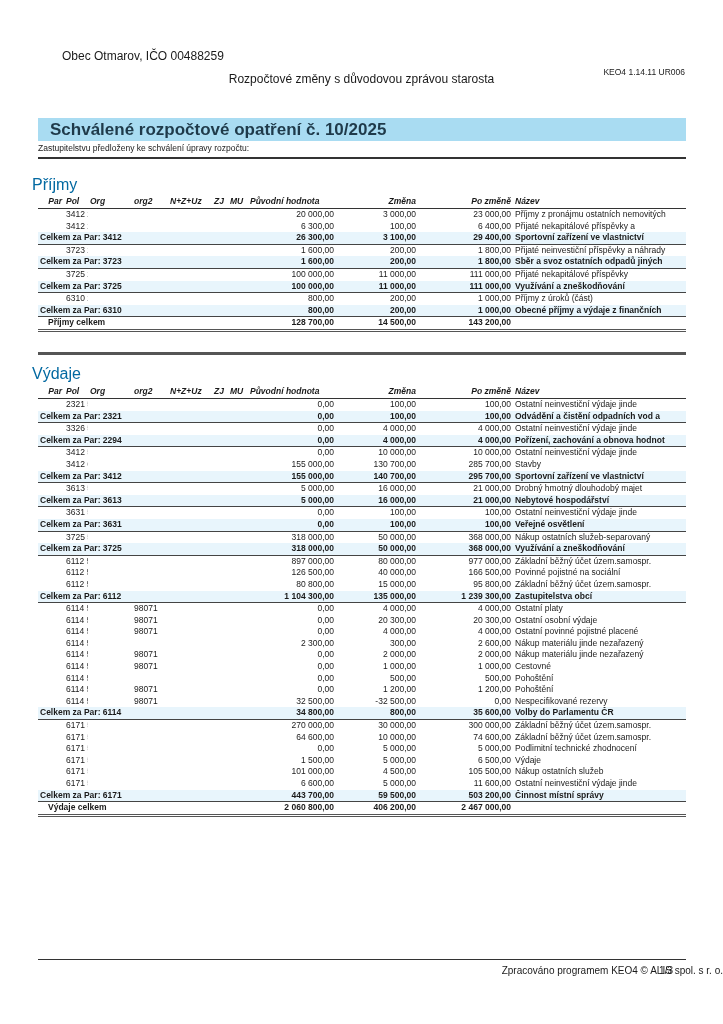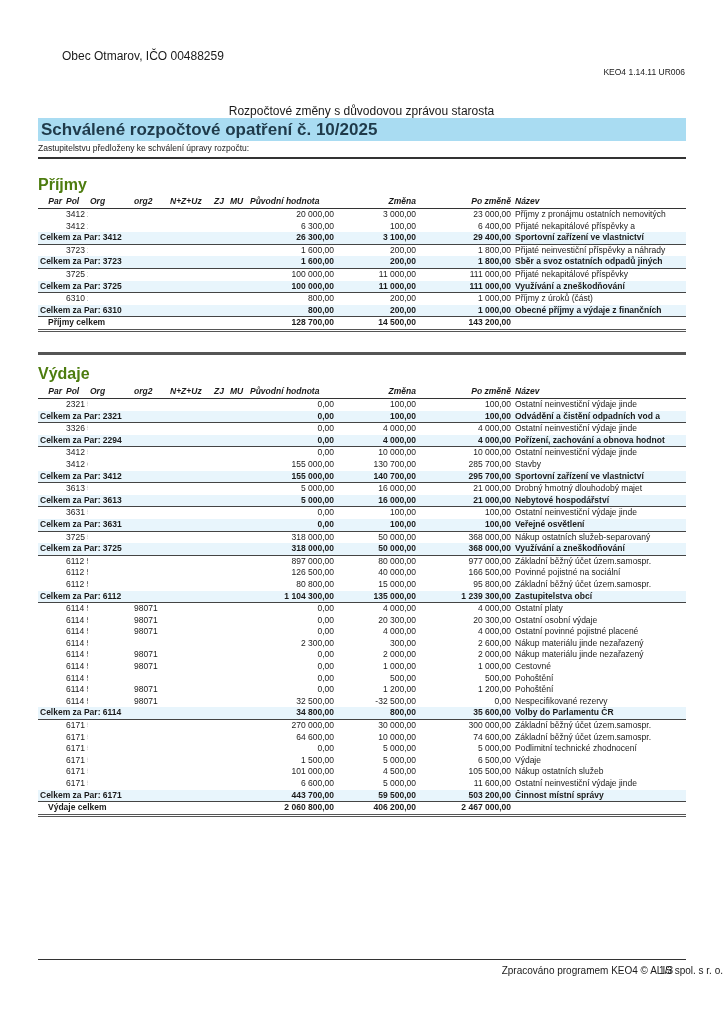--- a/index.html
+++ b/index.html
@@ -1,24 +1,24 @@
 <!DOCTYPE html>
 <html><head>
 <meta charset="utf-8">
 <style>
   html, body { margin: 0; padding: 0; background: #ffffff; }
   body { width: 723px; height: 1024px; position: relative; font-family: "Liberation Sans", sans-serif; color: #1a1a1a; overflow: hidden; }
   .top-left { position: absolute; left: 38px; top: 49px; font-size: 12px; margin-left: 24px; }
   .top-right { position: absolute; right: 38px; top: 67px; font-size: 8.5px; }
-  .doc-title { position: absolute; left: 0; right: 0; top: 72px; text-align: center; font-size: 12px; margin-top: 32px; }
+  .doc-title { position: absolute; left: 0; right: 0; top: 72px; text-align: center; font-size: 12px; }
   .title-bar { position: absolute; left: 38px; width: 648px; top: 118px; height: 23px; background: #a9dcf2; }
-  .title-bar span { display: block; padding-left: 3px; font-size: 17px; font-weight: bold; color: #1f3a4a; line-height: 24px; }
+  .title-bar span { display: block; padding-left: 12px; font-size: 17px; font-weight: bold; color: #1f3a4a; line-height: 24px; }
   .subtitle { position: absolute; left: 38px; top: 143px; font-size: 8.5px; }
   .rule-thick { position: absolute; left: 38px; width: 648px; height: 2px; background: #333; }
-  .section-title { position: absolute; left: 38px; font-size: 16px; font-weight: bold; color: #4d7c0f; }
+  .section-title { position: absolute; left: 32px; font-size: 16px; font-weight: normal; color: #0369a1; }
   table { position: absolute; left: 38px; width: 648px; border-collapse: collapse; font-size: 8.5px; table-layout: fixed; }
   td, th { padding: 0 2px; height: 11.6px; line-height: 11.6px; white-space: nowrap; overflow: hidden; }
   th { font-style: italic; font-weight: bold; font-size: 8.5px; text-align: left; border-bottom: 1.5px solid #333; height: 12px; }
   .r { text-align: right; }
   tr.subtotal td { background: #e8f5fc; font-weight: bold; border-bottom: 1px solid #444; }
   tr.total td { font-weight: bold; border-bottom: 3px double #555; }
   .c-code { padding-left: 28px; }
   .footer-rule { position: absolute; left: 38px; width: 648px; top: 959px; height: 1px; background: #333; }
   .footer-text { position: absolute; left: 0; right: 0; top: 965px; text-align: right; font-size: 10px; }
   .page-num { position: absolute; right: 50px; top: 965px; font-size: 10px; }

